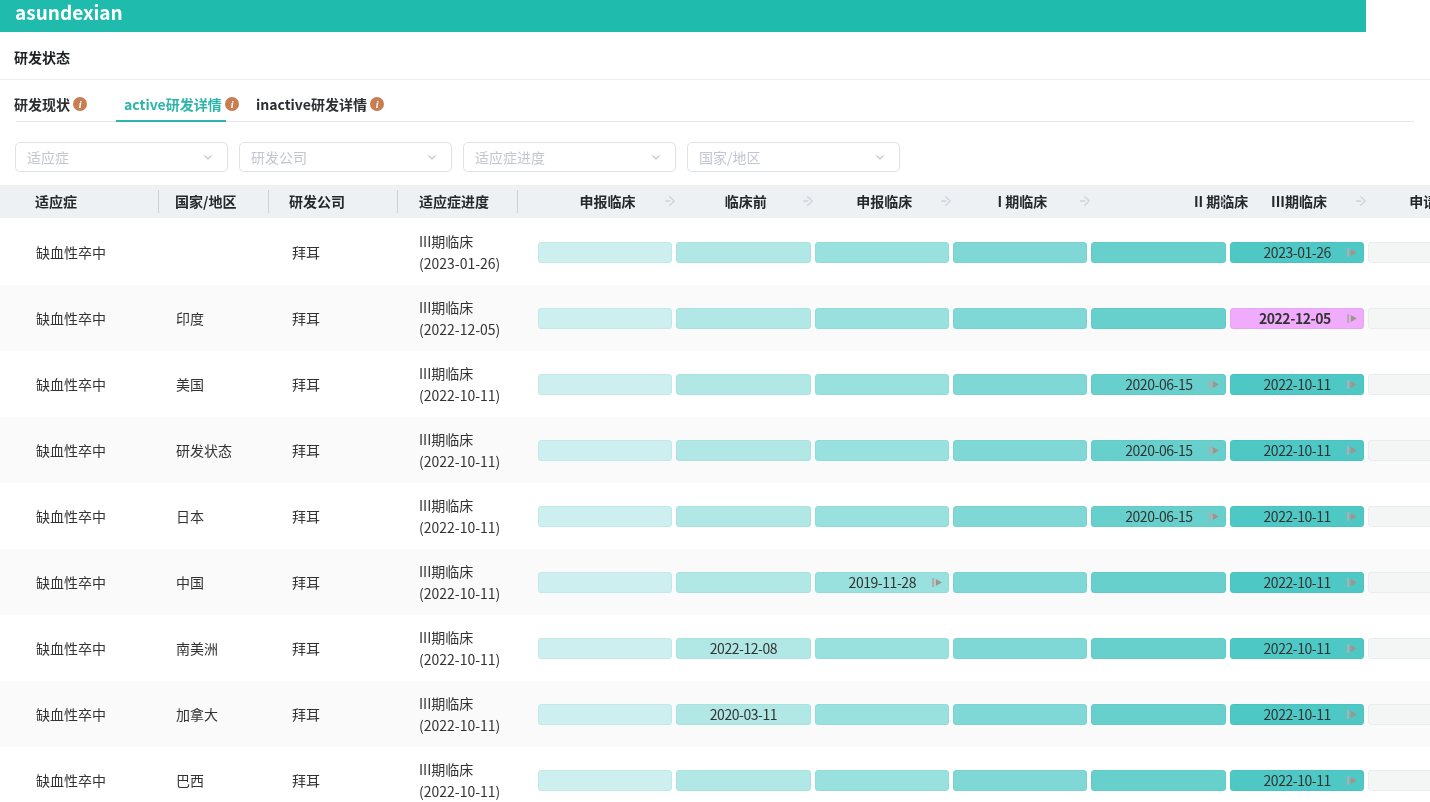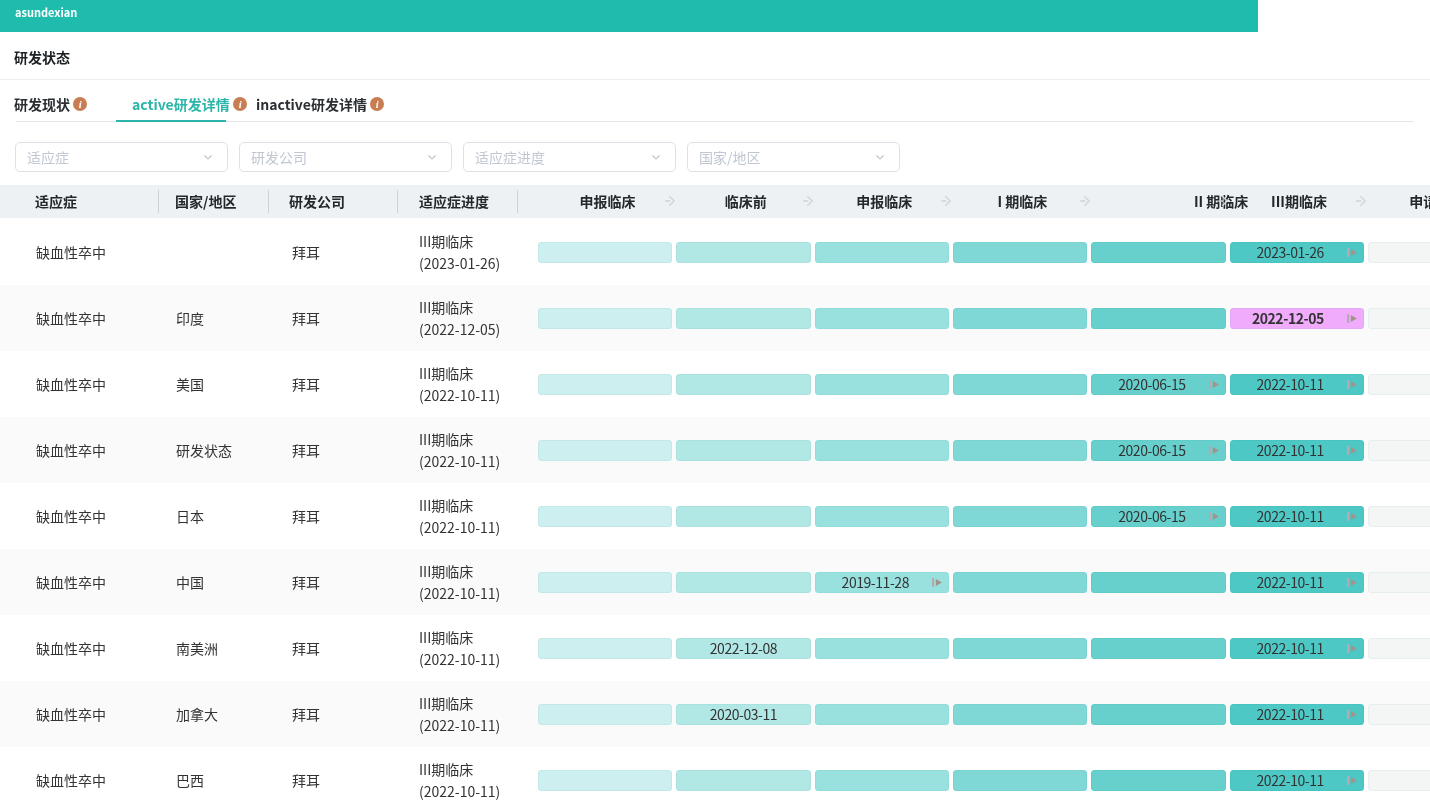--- a/index.html
+++ b/index.html
@@ -1,19 +1,19 @@
 <!DOCTYPE html>
 <html lang="zh"><head><meta charset="utf-8">
 <title>asundexian</title>
 <style>
 * { margin:0; padding:0; box-sizing:border-box; }
 html,body { width:1430px; height:802px; overflow:hidden; background:#fff;
   font-family:"Noto Sans CJK SC","Liberation Sans",sans-serif; }
-.topbar { position:absolute; left:0; top:0; width:1258px; height:32px; background:#1fbcad;
-  color:#fff; font-size:11px; font-weight:bold; line-height:24px; padding-left:15px; }
+.topbar { position:absolute; left:0; top:0; width:1366px; height:32px; background:#1fbcad;
+  color:#fff; font-size:19px; font-weight:bold; line-height:24px; padding-left:15px; }
 .sect { position:absolute; left:0; top:32px; width:1430px; height:48px;
   border-bottom:1px solid #ebeef0; }
 .sect span { position:absolute; left:14px; top:15px; font-size:14px; font-weight:bold; color:#1c2023; }
 .tabs { position:absolute; left:16px; top:80px; right:0; height:42px; }
 .tabline { position:absolute; left:0; right:16px; bottom:0; height:1px; background:#e4e7ec; }
 .tab { position:absolute; top:0; height:42px; display:flex; align-items:center;
   font-size:14px; font-weight:bold; color:#2b2f33; padding-top:5px; }
 .tab .info { margin-left:3px; margin-top:1px; }
 .tab.active { color:#2cb5a8; }
 .sel { position:absolute; top:142px; width:213px; height:30px; border:1px solid #dde1e8;
@@ -25,37 +25,37 @@
   font-size:14px; font-weight:bold; color:#25282b; }
 .harr { position:absolute; top:9.5px; }
 .sep { position:absolute; top:5px; width:1px; height:23px; background:#ccd3d7; }
 .row { position:absolute; left:0; width:1430px; height:66px; }
 .row.alt { background:#fafafa; }
 .c { position:absolute; top:0; height:66px; line-height:66px; font-size:14px; color:#333; }
 .c1 { left:36px; } .c2 { left:176px; } .c3 { left:292px; }
 .c4 { position:absolute; left:419px; top:10.5px; font-size:14px; color:#333; line-height:22.5px; }
 .bar { position:absolute; top:22.5px; width:134.4px; height:21px; border-radius:3.5px; box-shadow:inset 0 0 0 1px rgba(0,120,120,0.05); }
 .bd { position:absolute; top:0; height:21px; line-height:21px; font-size:14px; color:#333; letter-spacing:-0.45px; }
-.bdr { right:40px; }
+.bdr { right:33px; }
 .bdc { left:0; right:0; text-align:center;border-radius:6px; }
 .st { position:absolute; right:6.5px; top:6px; }
 </style></head>
 <body>
 <div class="topbar">asundexian</div>
 <div class="sect">
     <span>研发状态</span>
   </div>
 <div class="tabs">
   <div class="tabline"></div>
     <div style="position:absolute;left:100px;bottom:0;width:110px;height:2px;background:#2cb5a8;"></div>
   <div class="tab" style="left:-2px;">研发现状<svg class="info" width="14" height="14" viewBox="0 0 14 14">
         <circle cx="7" cy="7" r="7" fill="#c87d52"></circle>
         <text x="7.2" y="11" text-anchor="middle" font-family="Liberation Serif" font-style="italic" font-weight="bold" font-size="10.5" fill="#fff">i</text>
       </svg></div>
-  <div class="tab active" style="left:116px;">active研发详情<svg class="info" width="14" height="14" viewBox="0 0 14 14">
+  <div class="tab active" style="left:108px;">active研发详情<svg class="info" width="14" height="14" viewBox="0 0 14 14">
         <circle cx="7" cy="7" r="7" fill="#c87d52"></circle>
         <text x="7.2" y="11" text-anchor="middle" font-family="Liberation Serif" font-style="italic" font-weight="bold" font-size="10.5" fill="#fff">i</text>
       </svg></div>
   <div class="tab" style="left:240px;">inactive研发详情<svg class="info" width="14" height="14" viewBox="0 0 14 14">
         <circle cx="7" cy="7" r="7" fill="#c87d52"></circle>
         <text x="7.2" y="11" text-anchor="middle" font-family="Liberation Serif" font-style="italic" font-weight="bold" font-size="10.5" fill="#fff">i</text>
       </svg></div>
 </div>
 <div class="sel" style="left:15px;">适应症<svg class="chev" width="14" height="14" viewBox="0 0 14 14">
       <path d="M3.5 5.5 L7 9 L10.5 5.5" stroke="#c0c4cc" stroke-width="1.2" fill="none"></path>

